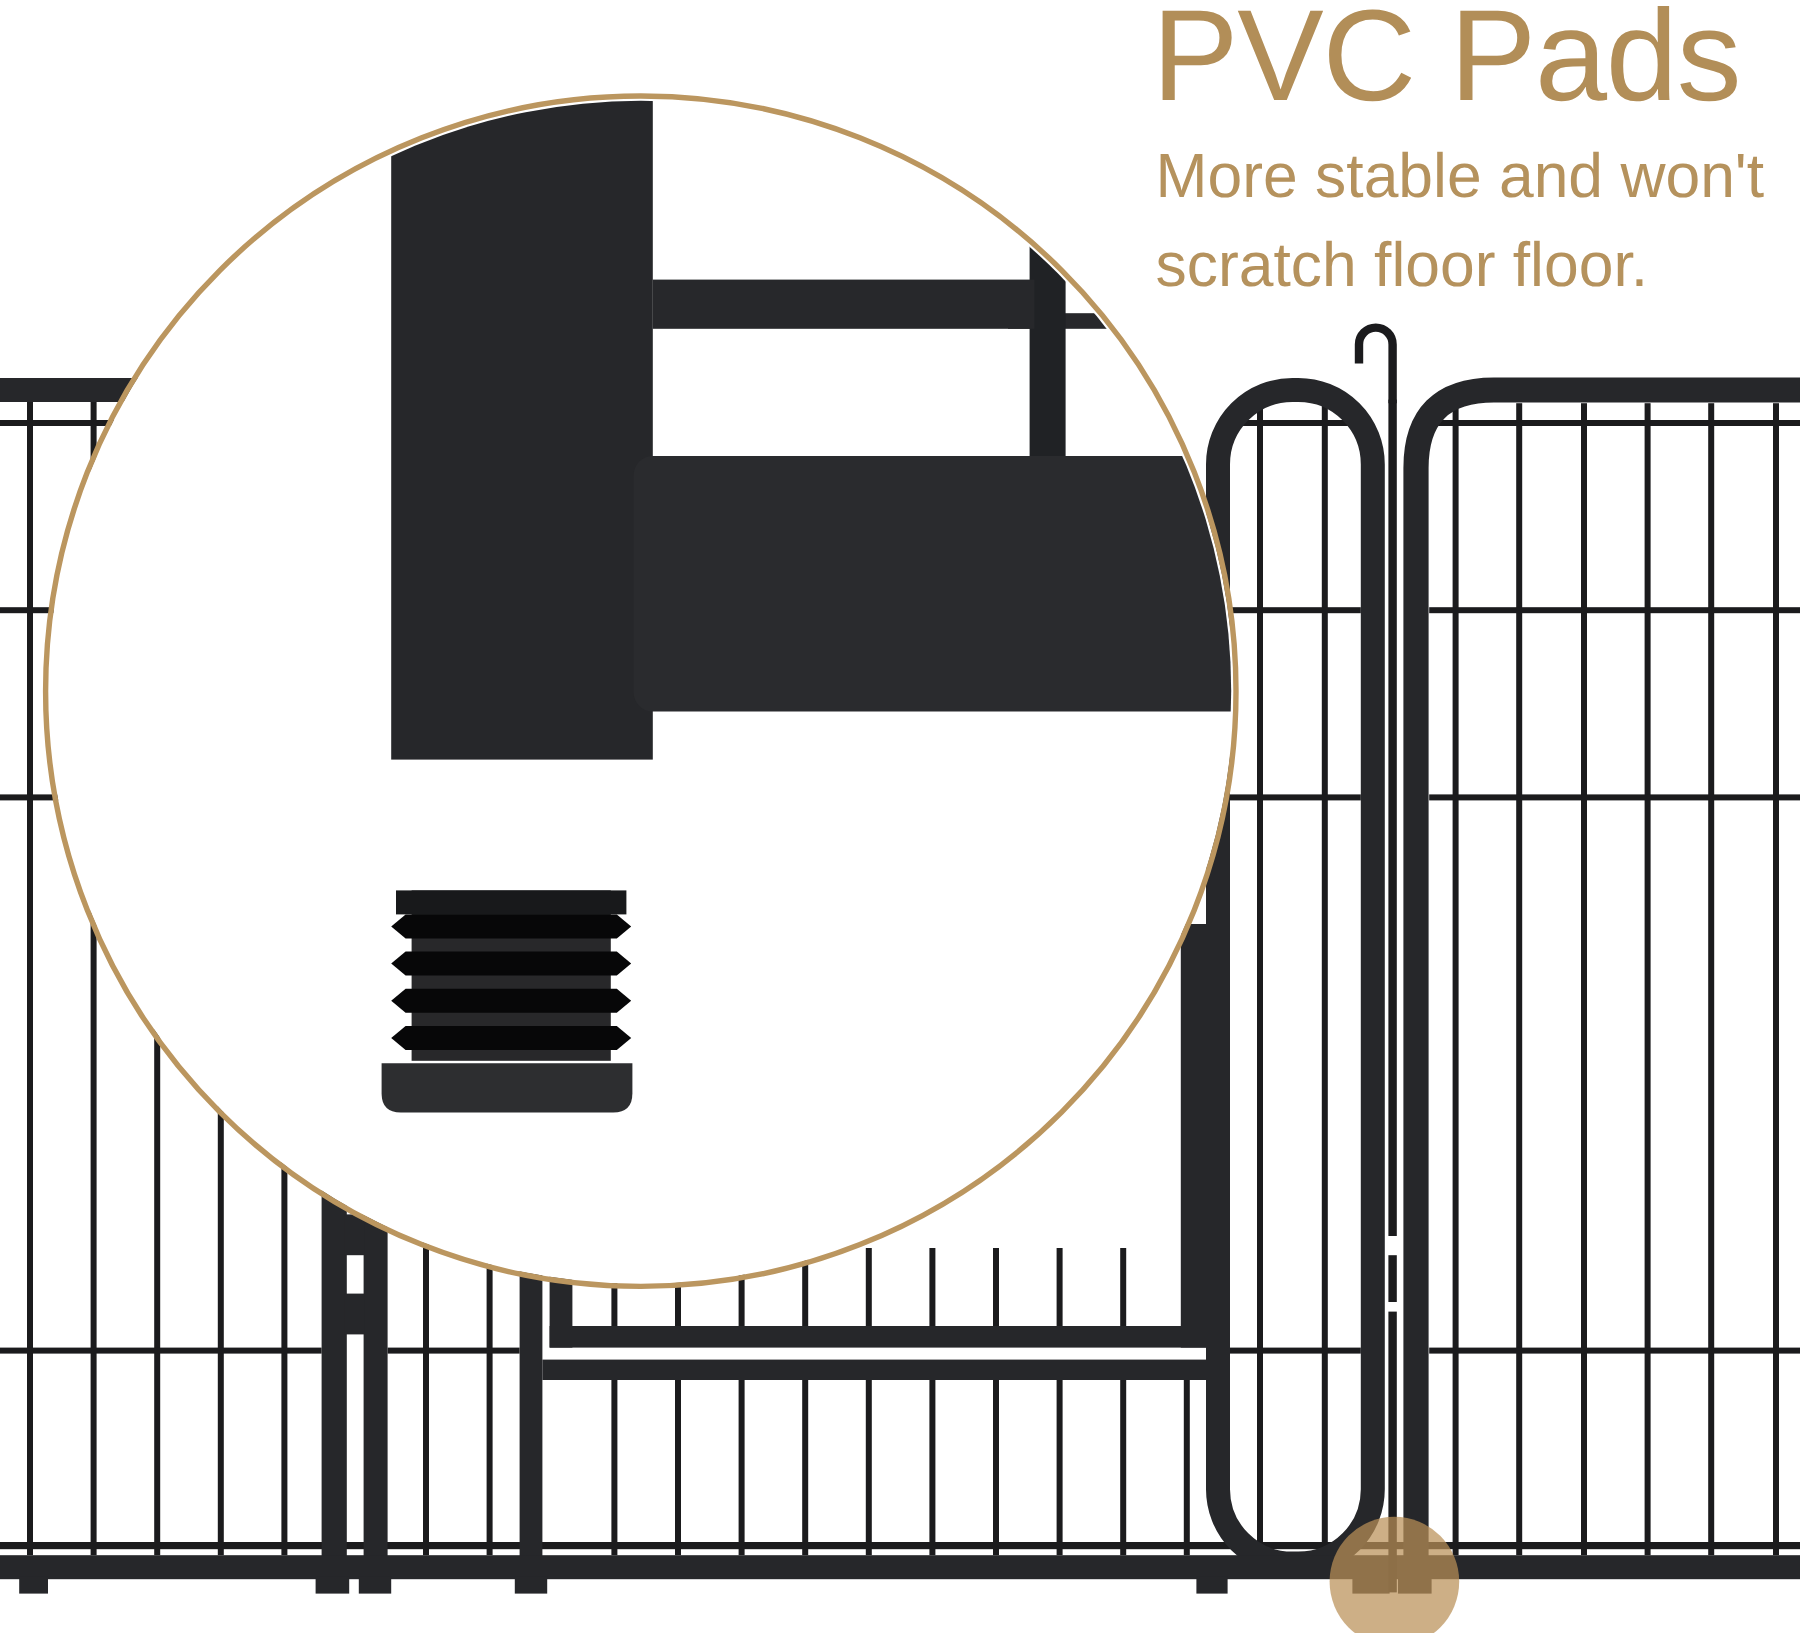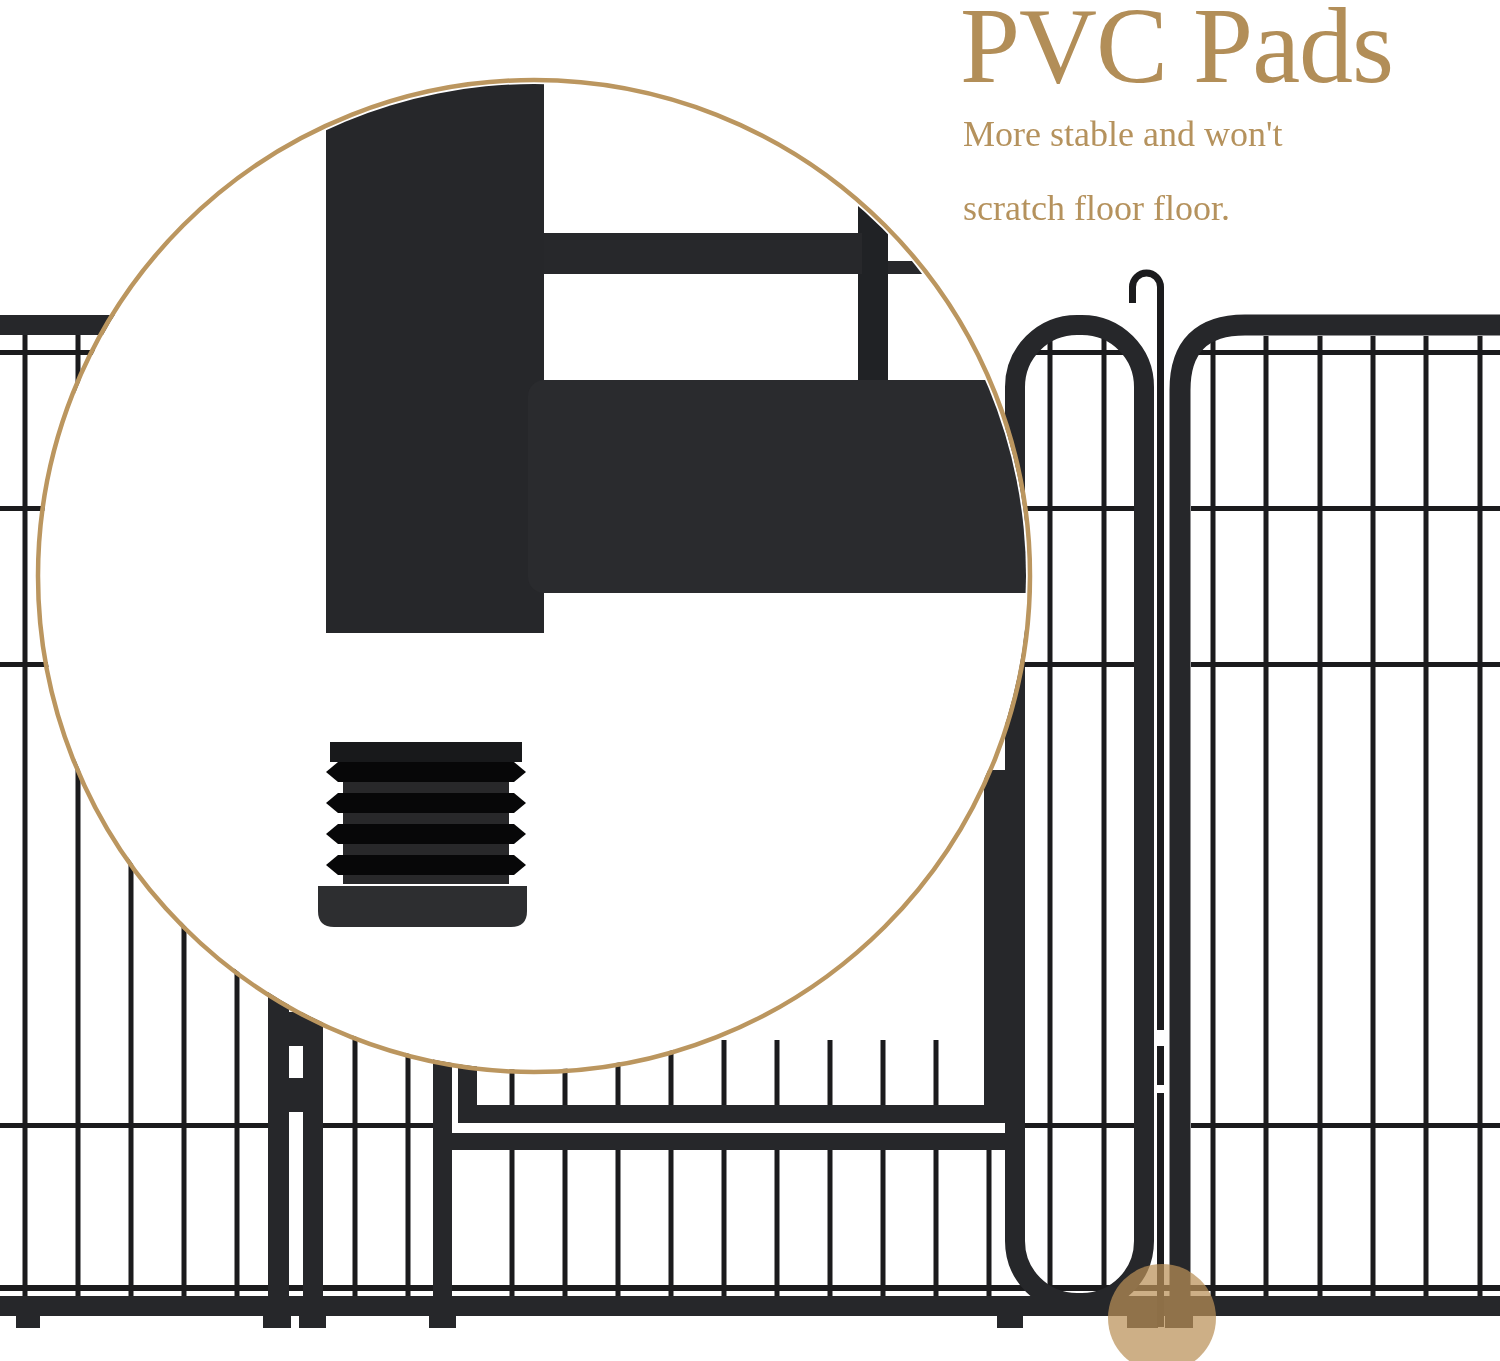--- a/index.html
+++ b/index.html
@@ -7,21 +7,21 @@
     --tan-text:#b28e58;
     --tan-text-light:#b5925d;
     --wire:#1b1b1d;
     --frame:#26272a;
     --dot:#ba9057;
     --bg:#ffffff;
   }
   html,body{margin:0;padding:0;background:var(--bg);}
   .stage{
     position:relative;width:1500px;height:1361px;overflow:hidden;background:var(--bg);
-    font-family:Liberation Serif, serif;
+    font-family:Liberation Sans, sans-serif;
   }
   .stage svg{position:absolute;left:0;top:0;display:block;}
   .wire{fill:var(--wire);}
   .frame{fill:var(--frame);}
   .frame-stroke{stroke:var(--frame);stroke-width:20;fill:none;}
   .rp-stroke{stroke:var(--frame);stroke-width:21;fill:none;}
   .hook-stroke{stroke:var(--wire);stroke-width:7;fill:none;}
   .gapfill{fill:var(--bg);}
   .mag-post{fill:#26272a;}
   .mag-thin{fill:#27282b;}
@@ -36,22 +36,22 @@
   .floor-dot{fill:var(--dot);opacity:.72;}
   .heading{
     position:absolute;left:960px;top:-8px;width:520px;
     color:var(--tan-text);line-height:1;
   }
   .heading h1{
     margin:0;font-size:108px;font-weight:400;letter-spacing:-1px;
     color:var(--tan-text);
   }
   .subtitle{
-    position:absolute;left:963px;top:97px;width:520px;
-    font-size:36px;line-height:74px;font-weight:400;color:var(--tan-text-light);
+    position:absolute;left:963px;top:110px;width:520px;
+    font-size:52px;line-height:74px;font-weight:400;color:var(--tan-text-light);
   }
 </style>
 </head>
 <body>
 
 <div class="stage">
 
   <svg width="1500" height="1361" viewBox="0 0 1500 1361" xmlns="http://www.w3.org/2000/svg">
     <defs>
       <clipPath id="magClip">

